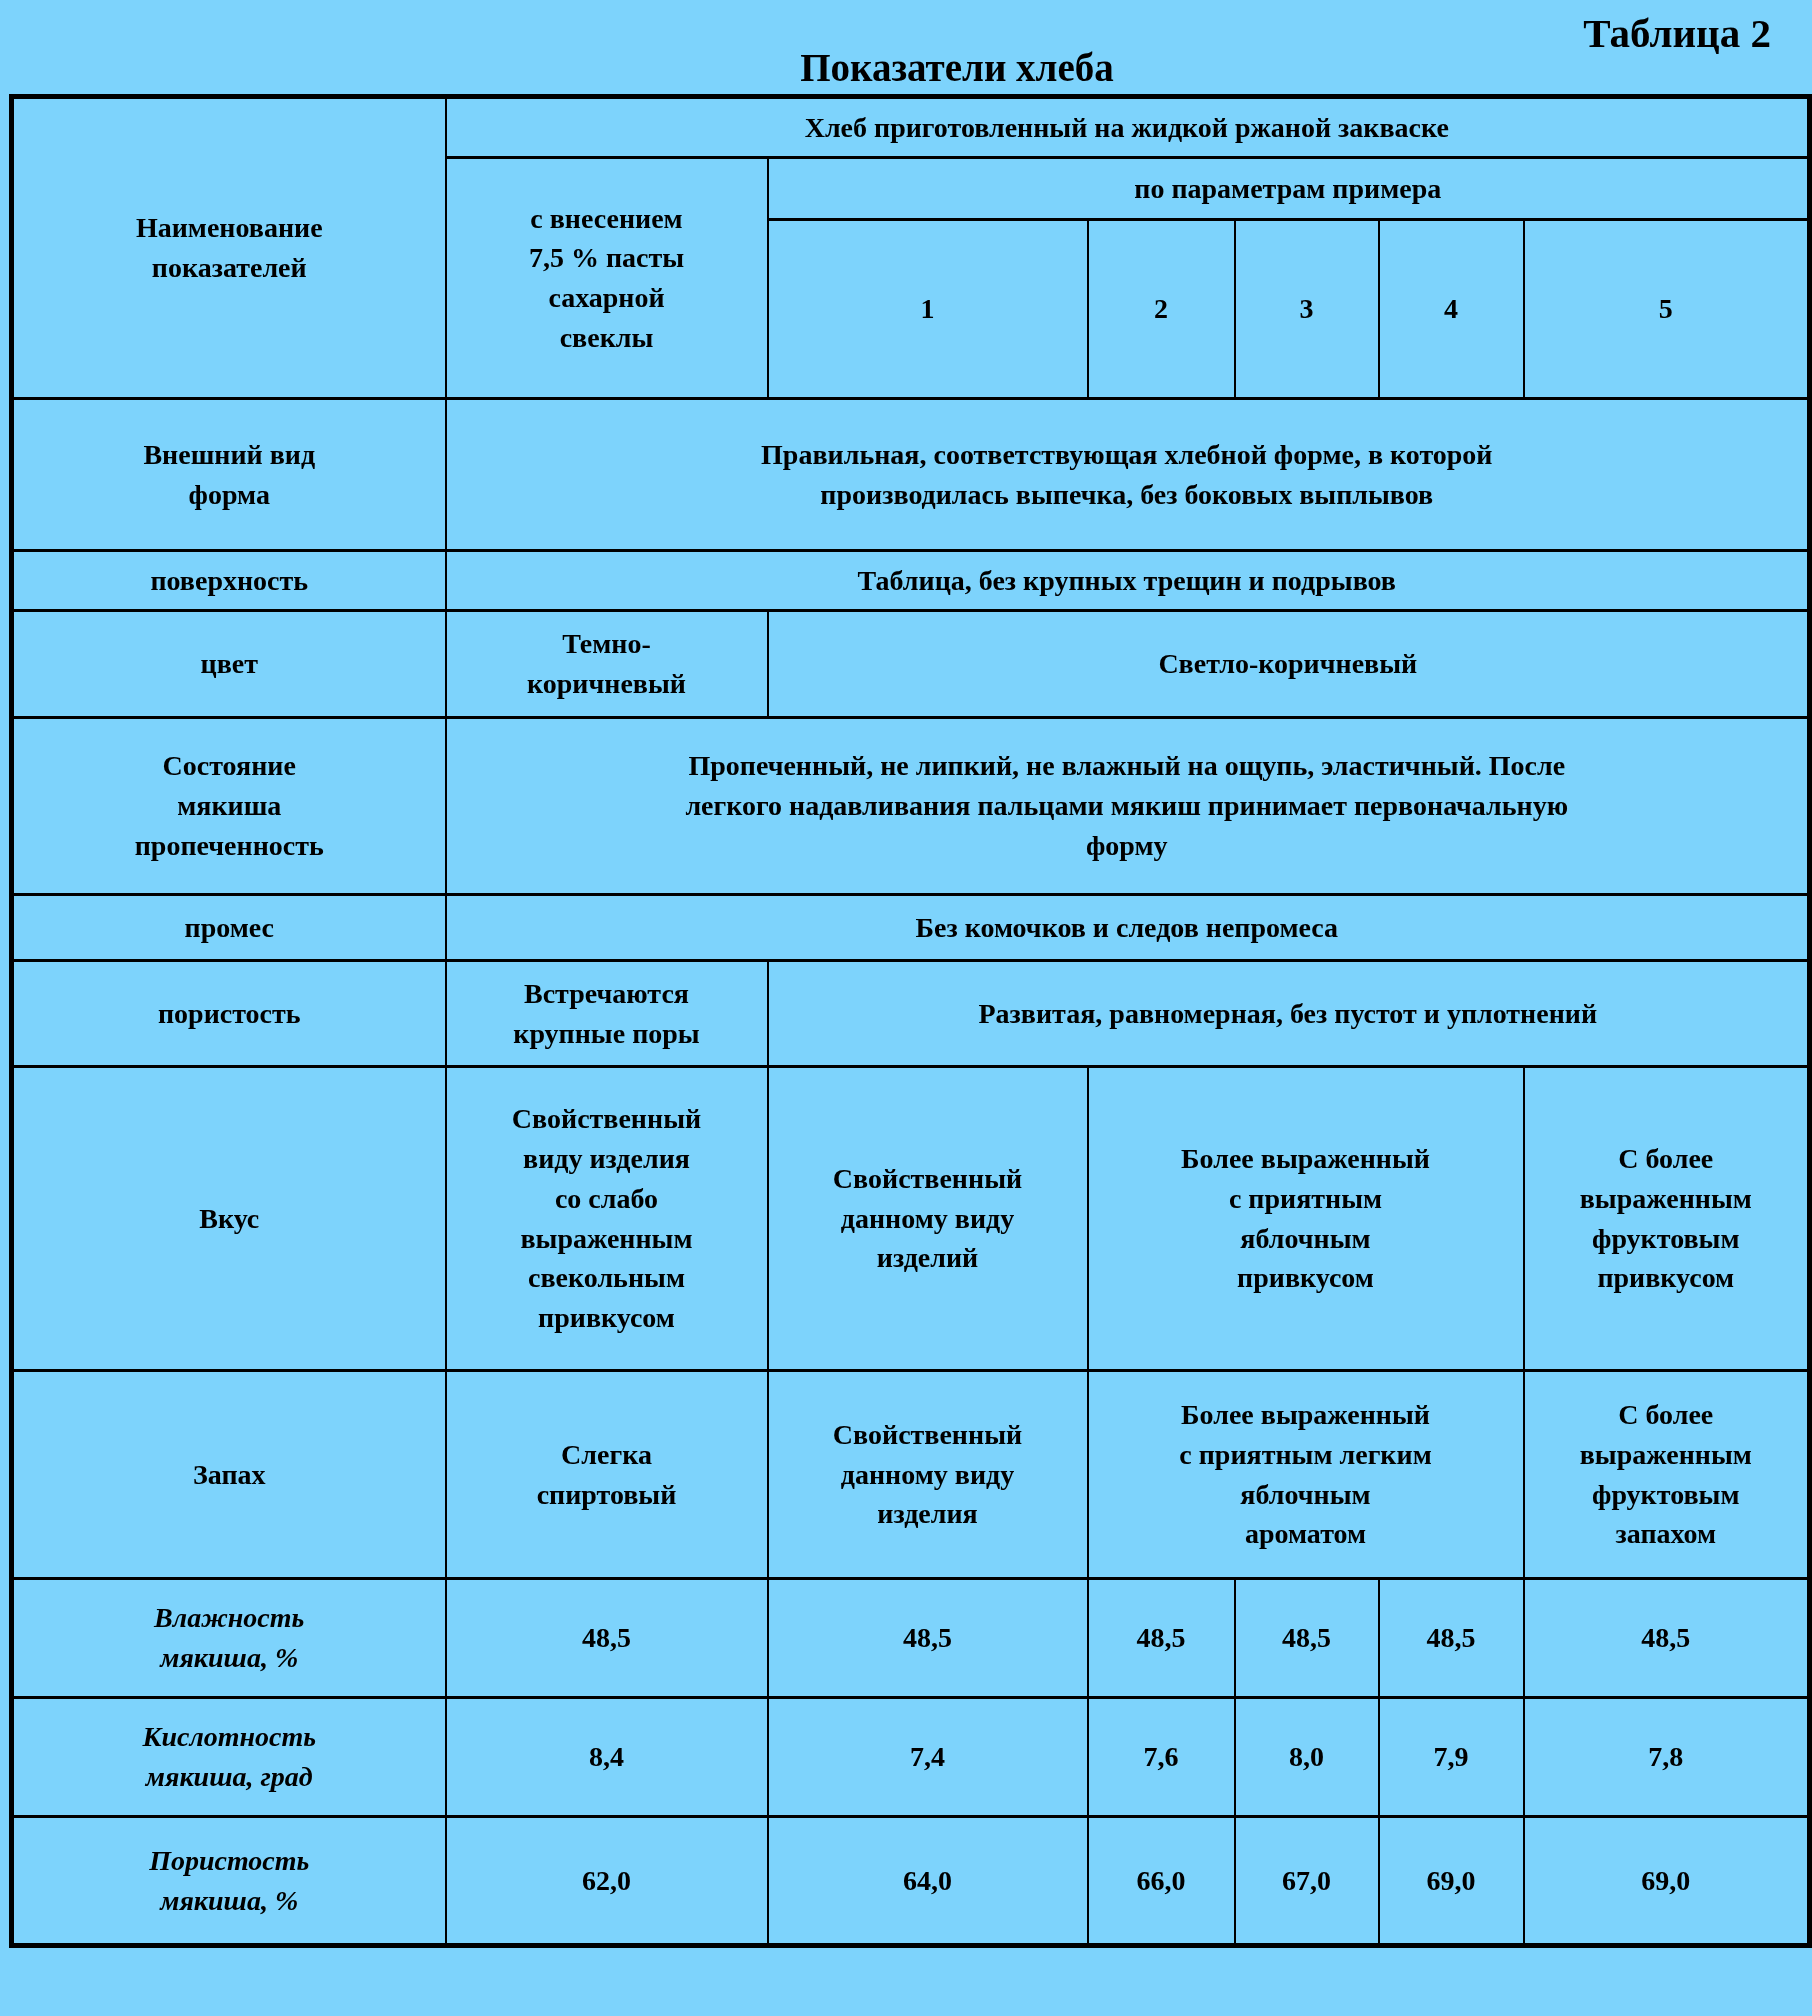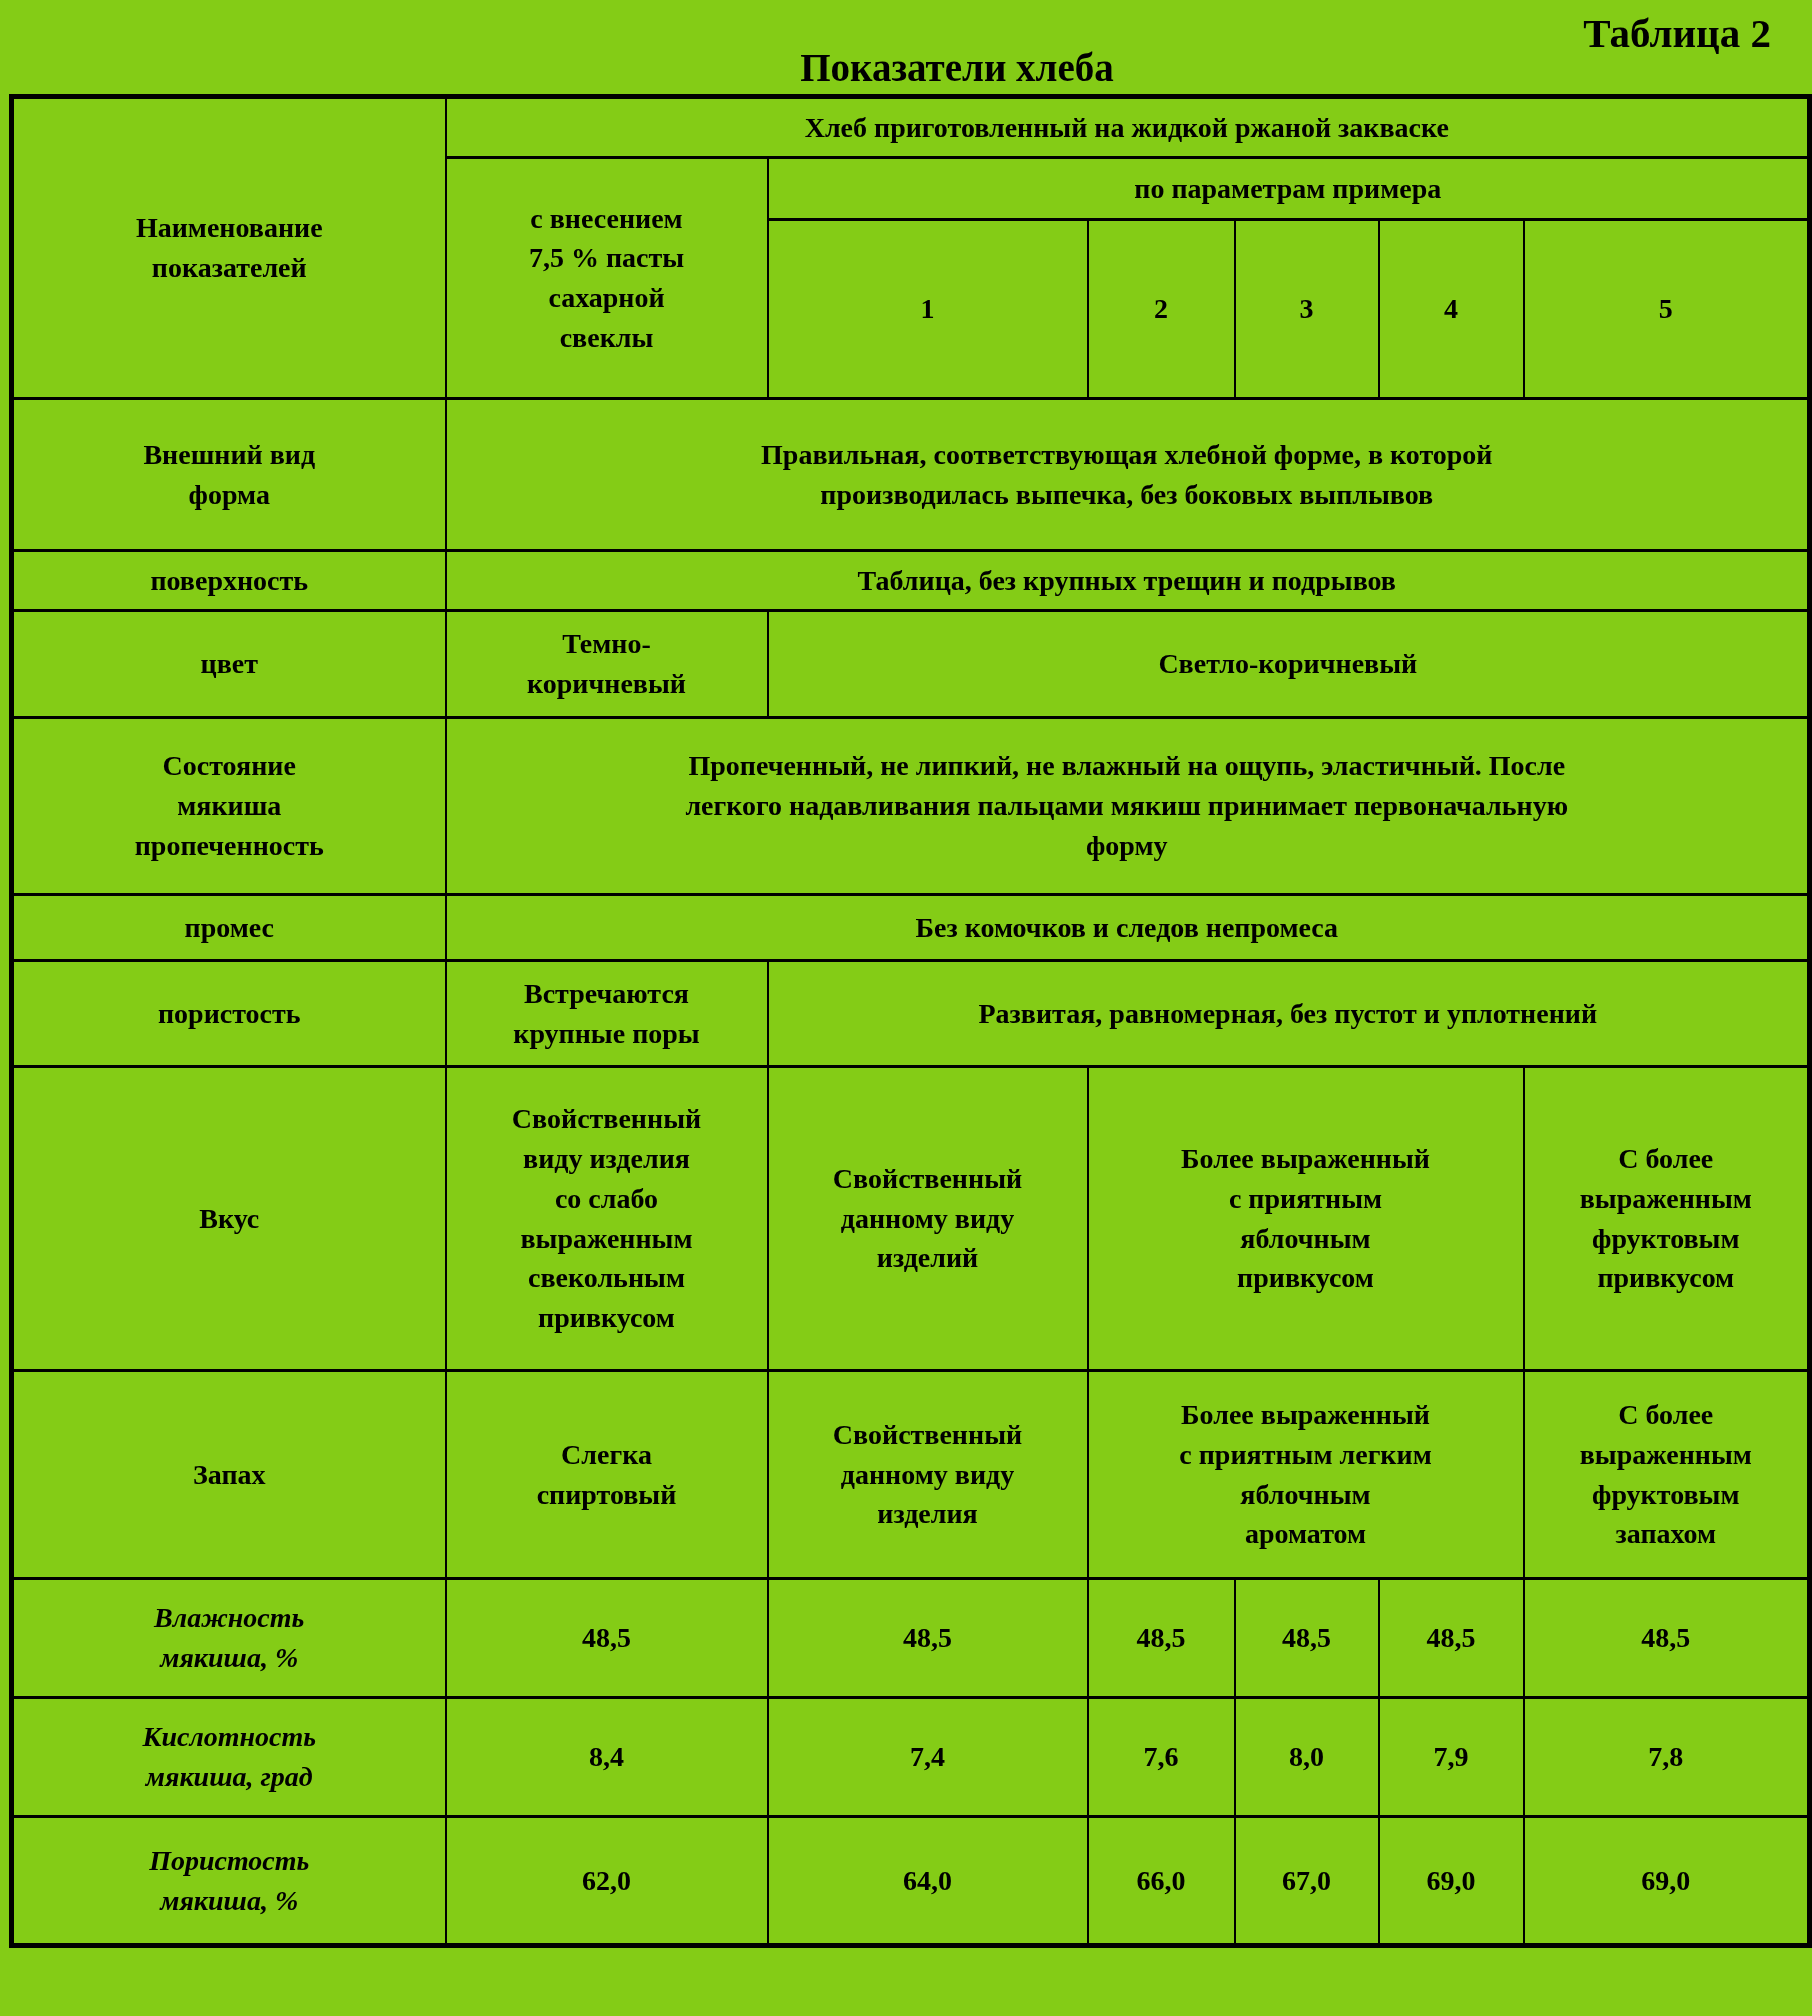--- a/index.html
+++ b/index.html
@@ -1,17 +1,17 @@
 <!DOCTYPE html>
 <html style="font-size:14.3px"><head>
 <meta charset="utf-8">
 <style>
   html,body{margin:0;padding:0;background:#ffffff;}
   .page{
-    width:1813px;height:2017px;background:#84cc16;color:#000;
+    width:1813px;height:2017px;background:#7dd3fc;color:#000;
     font-family:"Liberation Serif","DejaVu Serif",serif;
     font-weight:700;overflow:hidden;position:relative;
   }
   .caption{
     width:1798px;margin:0 0 0 9px;padding-top:10.7px;height:47px;
     text-align:right;font-size:41px;line-height:1.1;
     box-sizing:border-box;padding-right:36px;
   }
   .pageTitle{
     width:1798px;margin:0 0 0 9px;height:47px;

